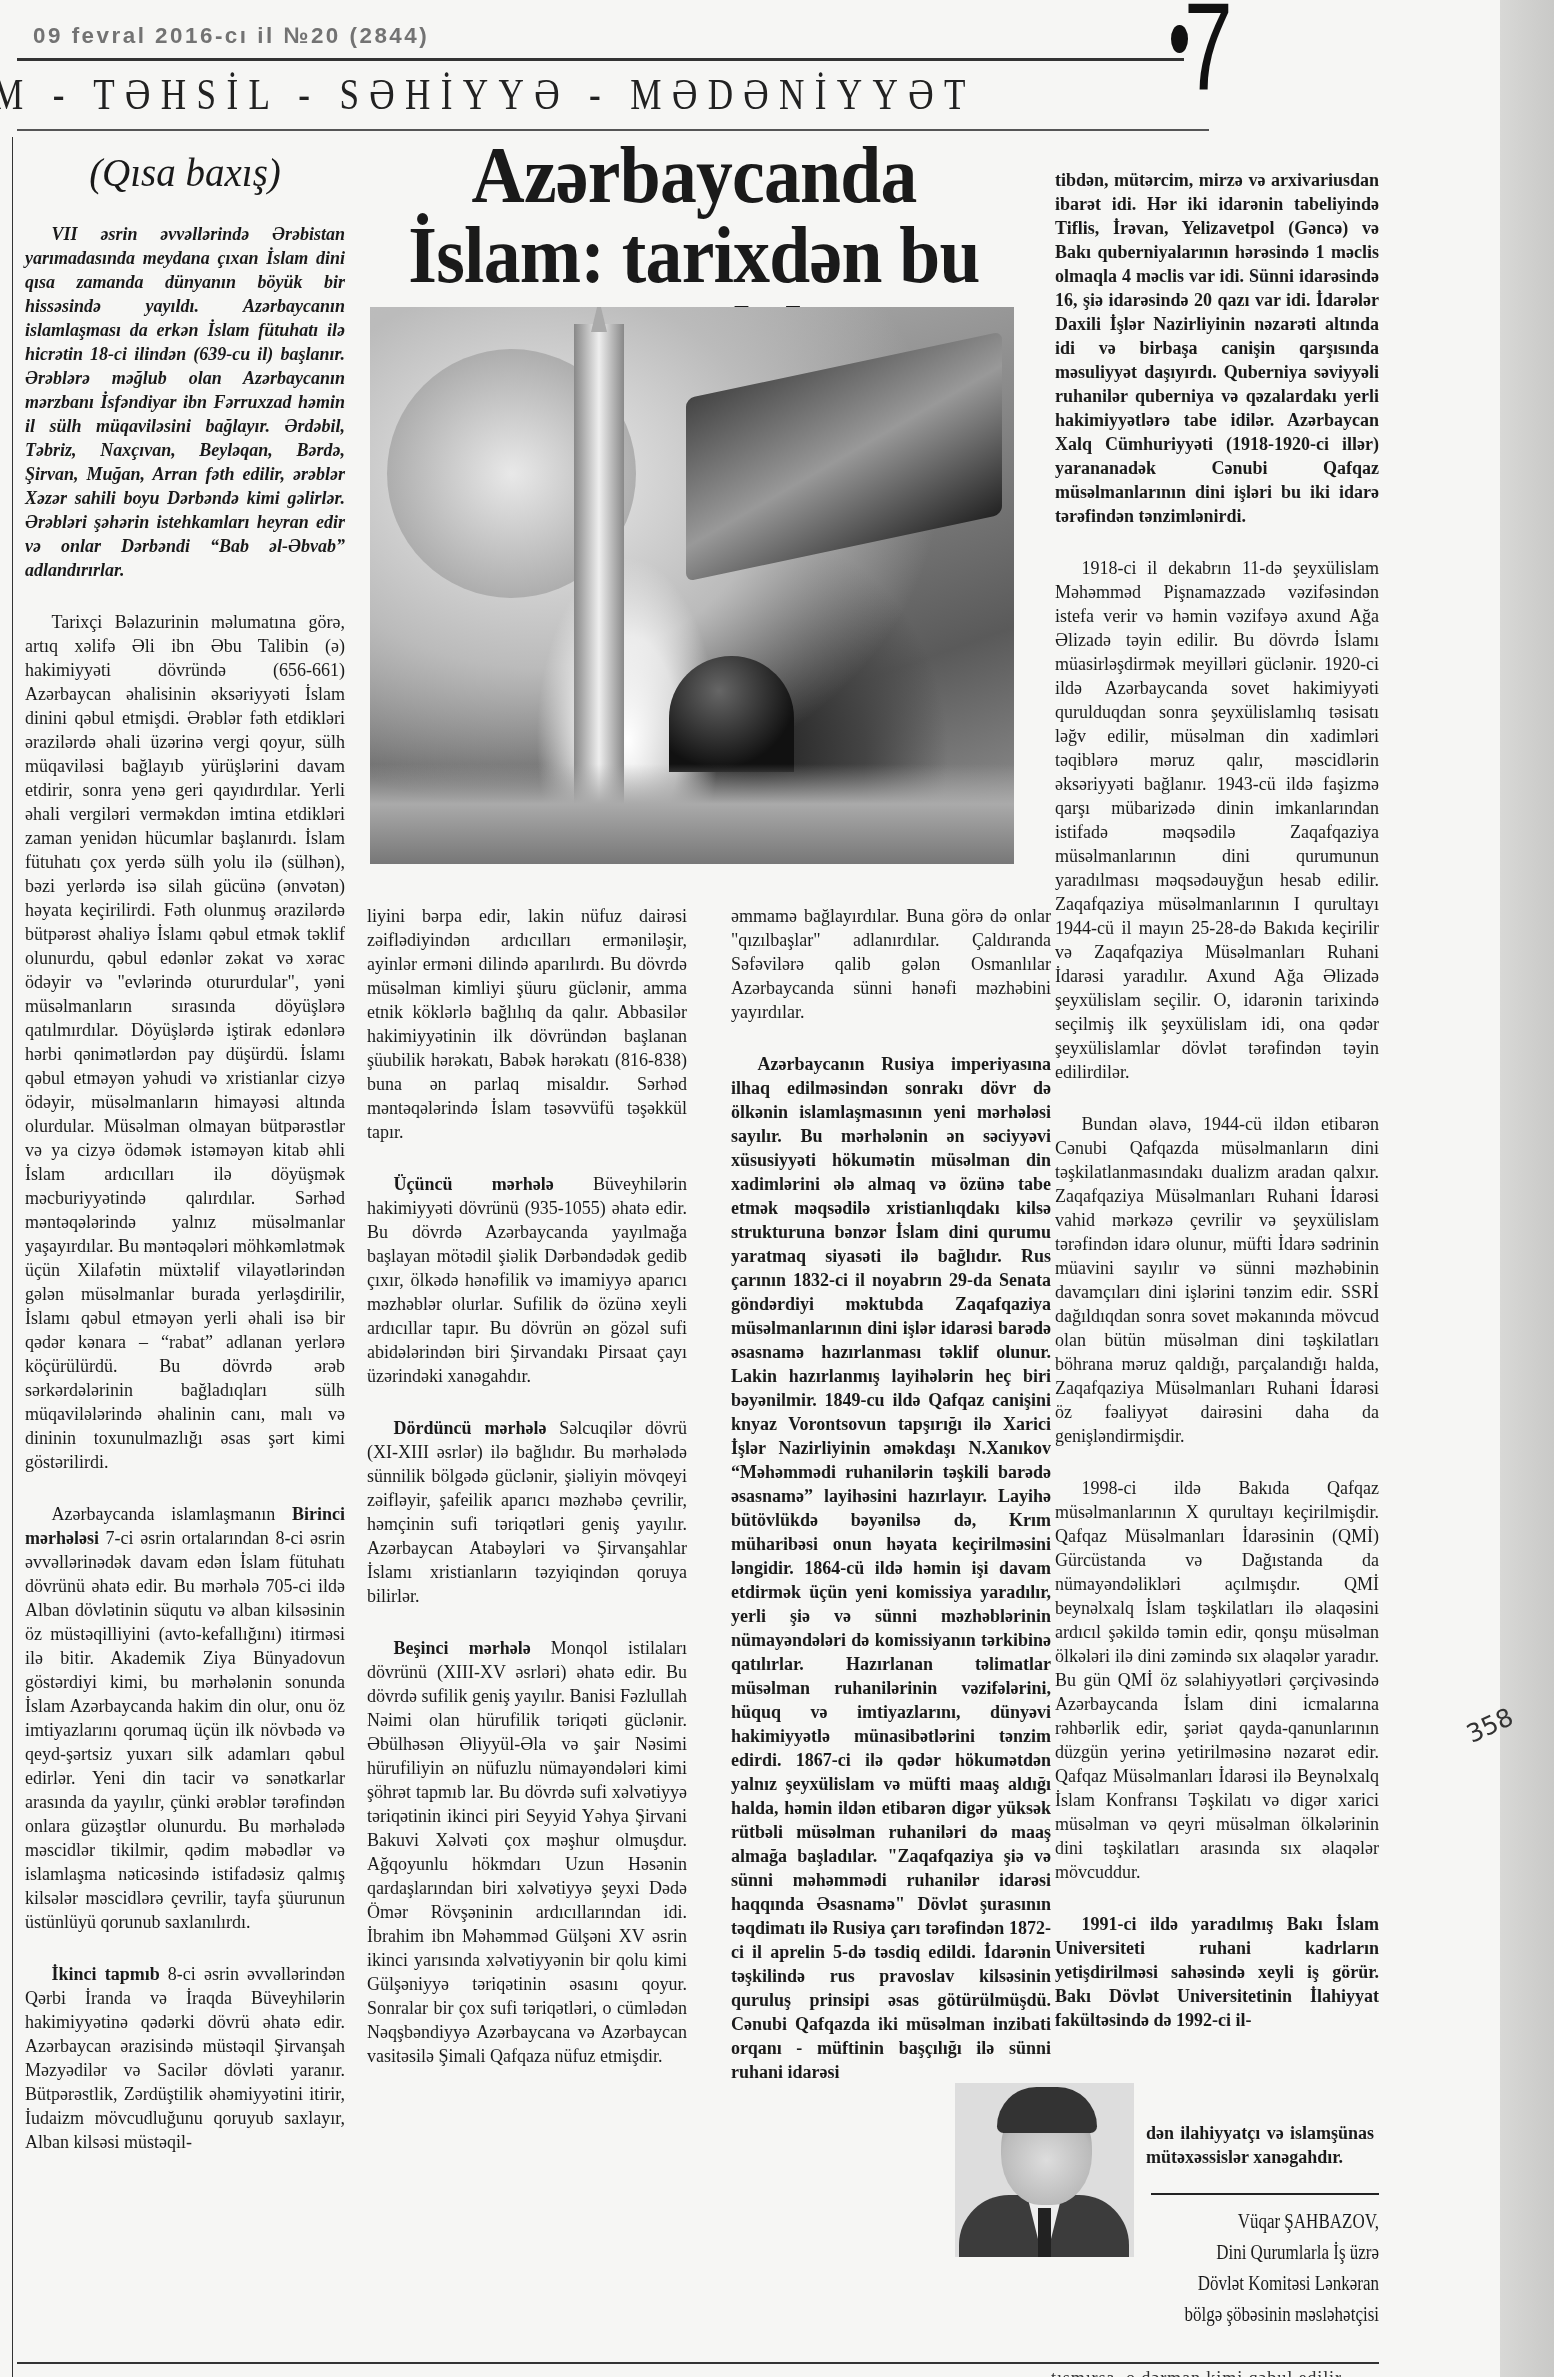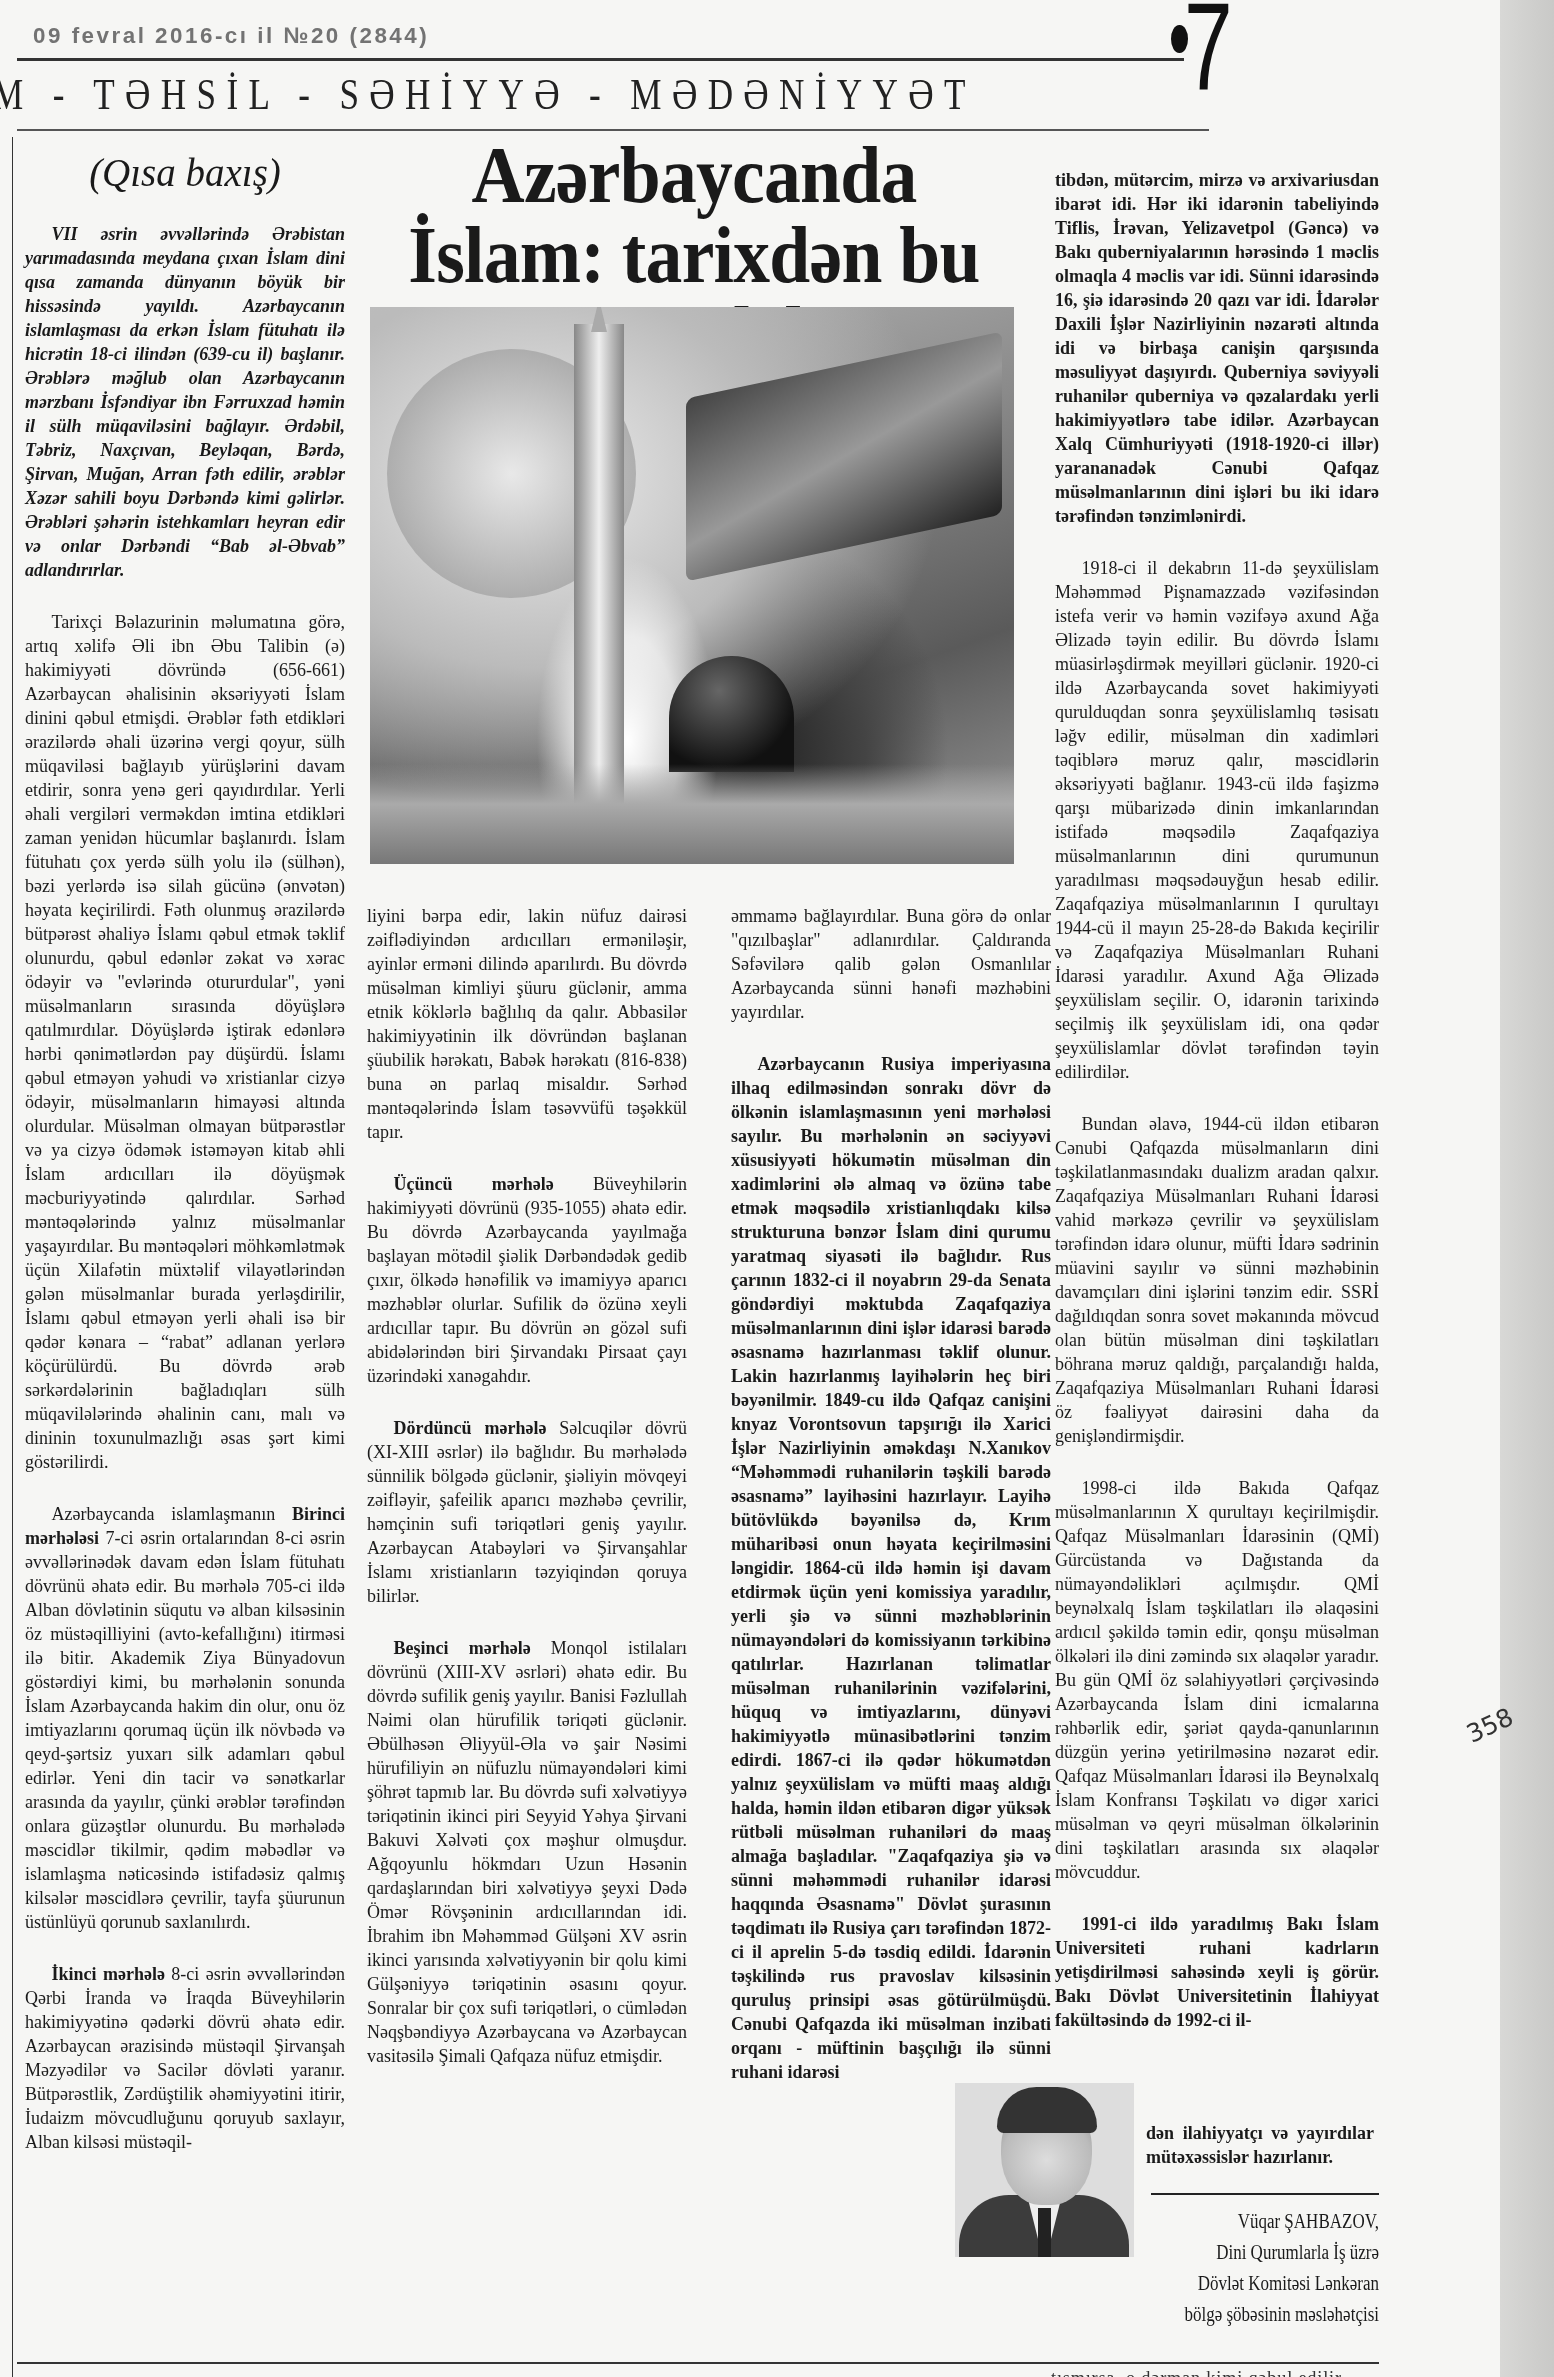--- a/index.html
+++ b/index.html
@@ -73,21 +73,21 @@
   <div class="section-bar">M - TƏHSİL - SƏHİYYƏ - MƏDƏNİYYƏT</div>
   <div class="section-rule"></div>
 
   <div class="vrule-left"></div>
 
   <div class="col col1">
     <div class="kicker">(Qısa baxış)</div>
     <p class="lead">VII əsrin əvvəllərində Ərəbistan yarımadasında meydana çıxan İslam dini qısa zamanda dünyanın böyük bir hissəsində yayıldı. Azərbaycanın islamlaşması da erkən İslam fütuhatı ilə hicrətin 18-ci ilindən (639-cu il) başlanır. Ərəblərə məğlub olan Azərbaycanın mərzbanı İsfəndiyar ibn Fərruxzad həmin il sülh müqaviləsini bağlayır. Ərdəbil, Təbriz, Naxçıvan, Beyləqan, Bərdə, Şirvan, Muğan, Arran fəth edilir, ərəblər Xəzər sahili boyu Dərbəndə kimi gəlirlər. Ərəbləri şəhərin istehkamları heyran edir və onlar Dərbəndi “Bab əl-Əbvab” adlandırırlar.</p>
     <p><span>Tarixçi Bəlazurinin məlumatına görə, artıq xəlifə Əli ibn Əbu Talibin (ə) hakimiyyəti dövründə (656-661) Azərbaycan əhalisinin əksəriyyəti İslam dinini qəbul etmişdi. Ərəblər fəth etdikləri ərazilərdə əhali üzərinə vergi qoyur, sülh müqaviləsi bağlayıb yürüşlərini davam etdirir, sonra yenə geri qayıdırdılar. Yerli əhali vergiləri verməkdən imtina etdikləri zaman yenidən hücumlar başlanırdı. İslam fütuhatı çox yerdə sülh yolu ilə (sülhən), bəzi yerlərdə isə silah gücünə (ənvətən) həyata keçirilirdi. Fəth olunmuş ərazilərdə bütpərəst əhaliyə İslamı qəbul etmək təklif olunurdu, qəbul edənlər zəkat və xərac ödəyir və "evlərində otururdular", yəni müsəlmanların sırasında döyüşlərə qatılmırdılar. Döyüşlərdə iştirak edənlərə hərbi qənimətlərdən pay düşürdü. İslamı qəbul etməyən yəhudi və xristianlar cizyə ödəyir, müsəlmanların himayəsi altında olurdular. Müsəlman olmayan bütpərəstlər və ya cizyə ödəmək istəməyən kitab əhli İslam ardıcılları ilə döyüşmək məcburiyyətində qalırdılar. Sərhəd məntəqələrində yalnız müsəlmanlar yaşayırdılar. Bu məntəqələri möhkəmlətmək üçün Xilafətin müxtəlif vilayətlərindən gələn müsəlmanlar burada yerləşdirilir, İslamı qəbul etməyən yerli əhali isə bir qədər kənara – “rabat” adlanan yerlərə köçürülürdü. Bu dövrdə ərəb sərkərdələrinin bağladıqları sülh müqavilələrində əhalinin canı, malı və dininin toxunulmazlığı əsas şərt kimi göstərilirdi.</span></p>
     <p><span>Azərbaycanda islamlaşmanın </span><span class="bold">Birinci mərhələsi</span><span> 7-ci əsrin ortalarından 8-ci əsrin əvvəllərinədək davam edən İslam fütuhatı dövrünü əhatə edir. Bu mərhələ 705-ci ildə Alban dövlətinin süqutu və alban kilsəsinin öz müstəqilliyini (avto-kefallığını) itirməsi ilə bitir. Akademik Ziya Bünyadovun göstərdiyi kimi, bu mərhələnin sonunda İslam Azərbaycanda hakim din olur, onu öz imtiyazlarını qorumaq üçün ilk növbədə və qeyd-şərtsiz yuxarı silk adamları qəbul edirlər. Yeni din tacir və sənətkarlar arasında da yayılır, çünki ərəblər tərəfindən onlara güzəştlər olunurdu. Bu mərhələdə məscidlər tikilmir, qədim məbədlər və islamlaşma nəticəsində istifadəsiz qalmış kilsələr məscidlərə çevrilir, tayfa şüurunun üstünlüyü qorunub saxlanılırdı.</span></p>
-    <p><span class="bold">İkinci mərhələ</span><span> 8-ci əsrin əvvəllərindən Qərbi İranda və İraqda Büveyhilərin hakimiyyətinə qədərki dövrü əhatə edir. Azərbaycan ərazisində müstəqil Şirvanşah Məzyədilər və Sacilər dövləti yaranır. Bütpərəstlik, Zərdüştilik əhəmiyyətini itirir, İudaizm mövcudluğunu qoruyub saxlayır, Alban kilsəsi müstəqil-</span></p>
+    <p><span class="bold">İkinci tapmıb</span><span> 8-ci əsrin əvvəllərindən Qərbi İranda və İraqda Büveyhilərin hakimiyyətinə qədərki dövrü əhatə edir. Azərbaycan ərazisində müstəqil Şirvanşah Məzyədilər və Sacilər dövləti yaranır. Bütpərəstlik, Zərdüştilik əhəmiyyətini itirir, İudaizm mövcudluğunu qoruyub saxlayır, Alban kilsəsi müstəqil-</span></p>
   </div>
 
   <div class="headline">Azərbaycanda İslam: tarixdən bu günədək</div>
   <div class="hero" title="Mosque minaret, dome, open Quran and crescent with lightning collage">
     <div class="moon"></div>
     <div class="book"></div>
     <div class="glow"></div>
     <div class="minaret"></div>
     <div class="dome"></div>
     <div class="base"></div>
@@ -114,21 +114,21 @@
   </div>
 
   <div class="portrait" title="Author portrait">
     <div class="suit"></div>
     <div class="shirt"></div>
     <div class="tie"></div>
     <div class="head"></div>
     <div class="hair"></div>
   </div>
 
-  <div class="col col4b">dən ilahiyyatçı və yayırdılar mütəxəssislər hazırlanır.</div>
+  <div class="col col4b">dən ilahiyyatçı və islamşünas mütəxəssislər xanəgahdır.</div>
   <div class="sig-rule"></div>
   <div class="signature">
     <div>Vüqar ŞAHBAZOV,</div>
     <div>Dini Qurumlarla İş üzrə</div>
     <div>Dövlət Komitəsi Lənkəran</div>
     <div>bölgə şöbəsinin məsləhətçisi</div>
   </div>
 
   <div class="bottom-rule"></div>
   <div class="next-text">tısmırsa, o dərman kimi qəbul edilir.</div>

